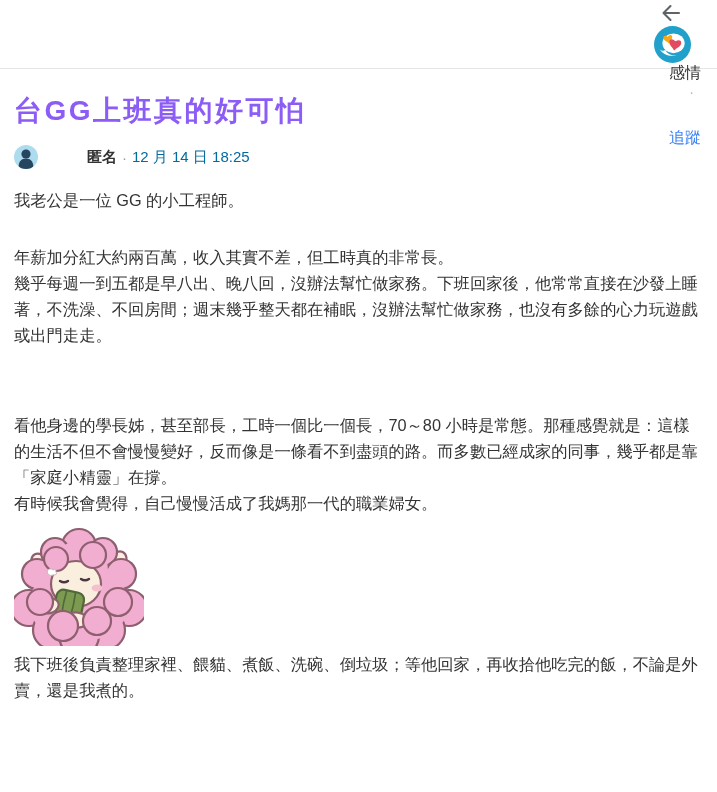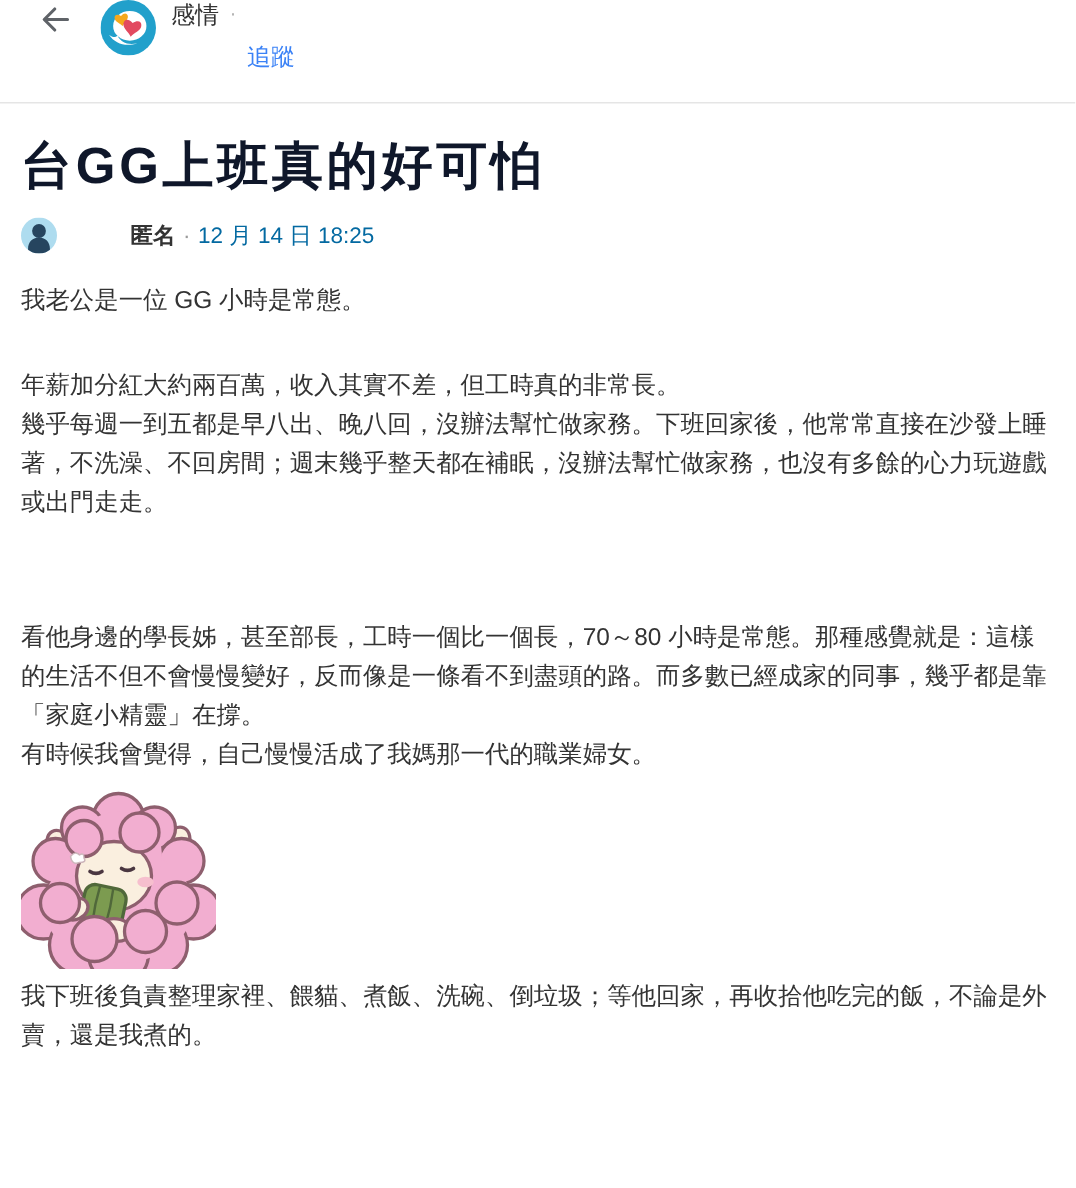--- a/index.html
+++ b/index.html
@@ -5,37 +5,38 @@
   * { box-sizing: border-box; }
   html, body { margin: 0; padding: 0; }
   body {
     width: 717px; height: 792px; overflow: hidden;
     background: #ffffff;
     font-family: "Liberation Sans", "DejaVu Sans", sans-serif;
     color: #333333;
   }
   
   .header {
-    display: flex; align-items: flex-start;
+    display: flex; align-items: flex-end;
     height: 69px; padding: 0 16px 0 24px;
     border-bottom: 1px solid #e5e5e5;
+    flex-direction: column;
   }
   .back-btn {
     width: 26px; height: 26px; margin-right: 17px;
     cursor: pointer; flex: 0 0 auto; display: flex; align-items: center; justify-content: center;
   }
   .board-logo { width: 37px; height: 37px; margin-right: 10px; flex: 0 0 auto; cursor: pointer; }
   .board-name { font-size: 16px; font-weight: 500; color: #333; cursor: pointer; }
   .hdr-sep { font-size: 14px; color: #b5b5b5; margin: 0 7px; }
   .follow-link { font-size: 16px; color: #3b82f6; cursor: pointer; margin-top: 28px; }
   
   .main { padding: 0 12px; }
   .post-title {
-    margin: 22px 2px 0; font-size: 34px; font-weight: 700;
-    line-height: 40px; color: #0f172a; letter-spacing: 2.5px;
+    margin: 22px 2px 0; font-size: 28px; font-weight: 700;
+    line-height: 40px; color: #8b5cf6; letter-spacing: 2.5px;
   }
   .author-row { display: flex; align-items: center; margin: 14px 2px 0; height: 24px; }
   .avatar { width: 24px; height: 24px; margin-right: 9px; flex: 0 0 auto; }
   .author-name { font-size: 15px; font-weight: 700; color: #333; padding-left: 40px; }
   .meta-sep { font-size: 15px; color: #9b9b9b; margin: 0 5px; }
   .timestamp { font-size: 15px; color: #0369a1; }
   .article { margin-top: 18px; padding: 0 2px; font-size: 16.3px; line-height: 26px; color: #333; }
   .article p { margin: 0; }
   p.gap-a { margin-bottom: 31px; }
   p.gap-b { margin-bottom: 64px; }
@@ -86,21 +87,21 @@
           <path d="M12,13.4 c-4.7,0 -7.3,3.4 -7.3,7.6 l0,3.4 14.6,0 0,-3.4 c0,-4.2 -2.6,-7.6 -7.3,-7.6 z"></path>
         </g>
       </svg>
     </span>
     <span class="author-name">匿名</span>
     <span class="meta-sep">·</span>
     <span class="timestamp">12 月 14 日 18:25</span>
   </div>
 
   <div class="article">
-    <p class="gap-a">我老公是一位 GG 小時是常態。</p>
+    <p class="gap-a">我老公是一位 GG 的小工程師。</p>
     <p>年薪加分紅大約兩百萬，收入其實不差，但工時真的非常長。</p>
     <p class="gap-b">幾乎每週一到五都是早八出、晚八回，沒辦法幫忙做家務。下班回家後，他常常直接在沙發上睡著，不洗澡、不回房間；週末幾乎整天都在補眠，沒辦法幫忙做家務，也沒有多餘的心力玩遊戲或出門走走。</p>
     <p class="gap-c">看他身邊的學長姊，甚至部長，工時一個比一個長，70～80 小時是常態。那種感覺就是：這樣的生活不但不會慢慢變好，反而像是一條看不到盡頭的路。而多數已經成家的同事，幾乎都是靠「家庭小精靈」在撐。</p>
     <p class="gap-d">有時候我會覺得，自己慢慢活成了我媽那一代的職業婦女。</p>
 
     <span class="sticker">
       <svg width="130" height="122" viewBox="0 0 130 122">
         <g stroke-linejoin="round" stroke-linecap="round">
 
           <ellipse cx="26" cy="40" rx="8" ry="11" fill="#FAEFDF" stroke="#8E5F6E" stroke-width="2.2" transform="rotate(-28 26 40)"></ellipse>

